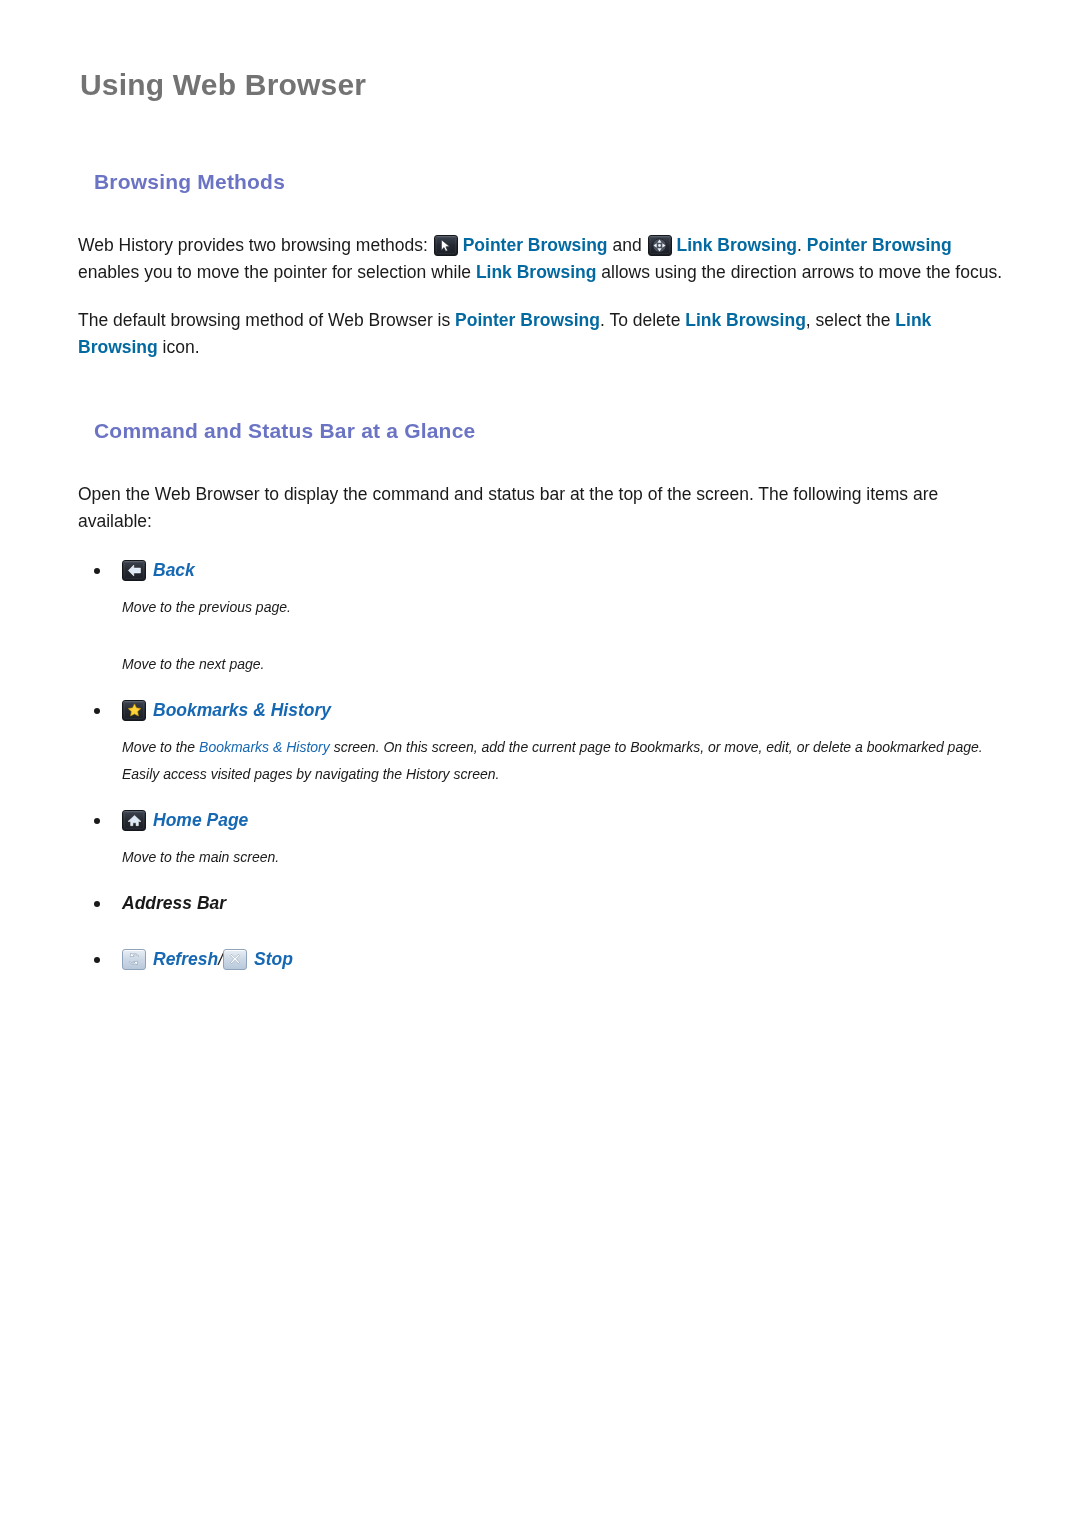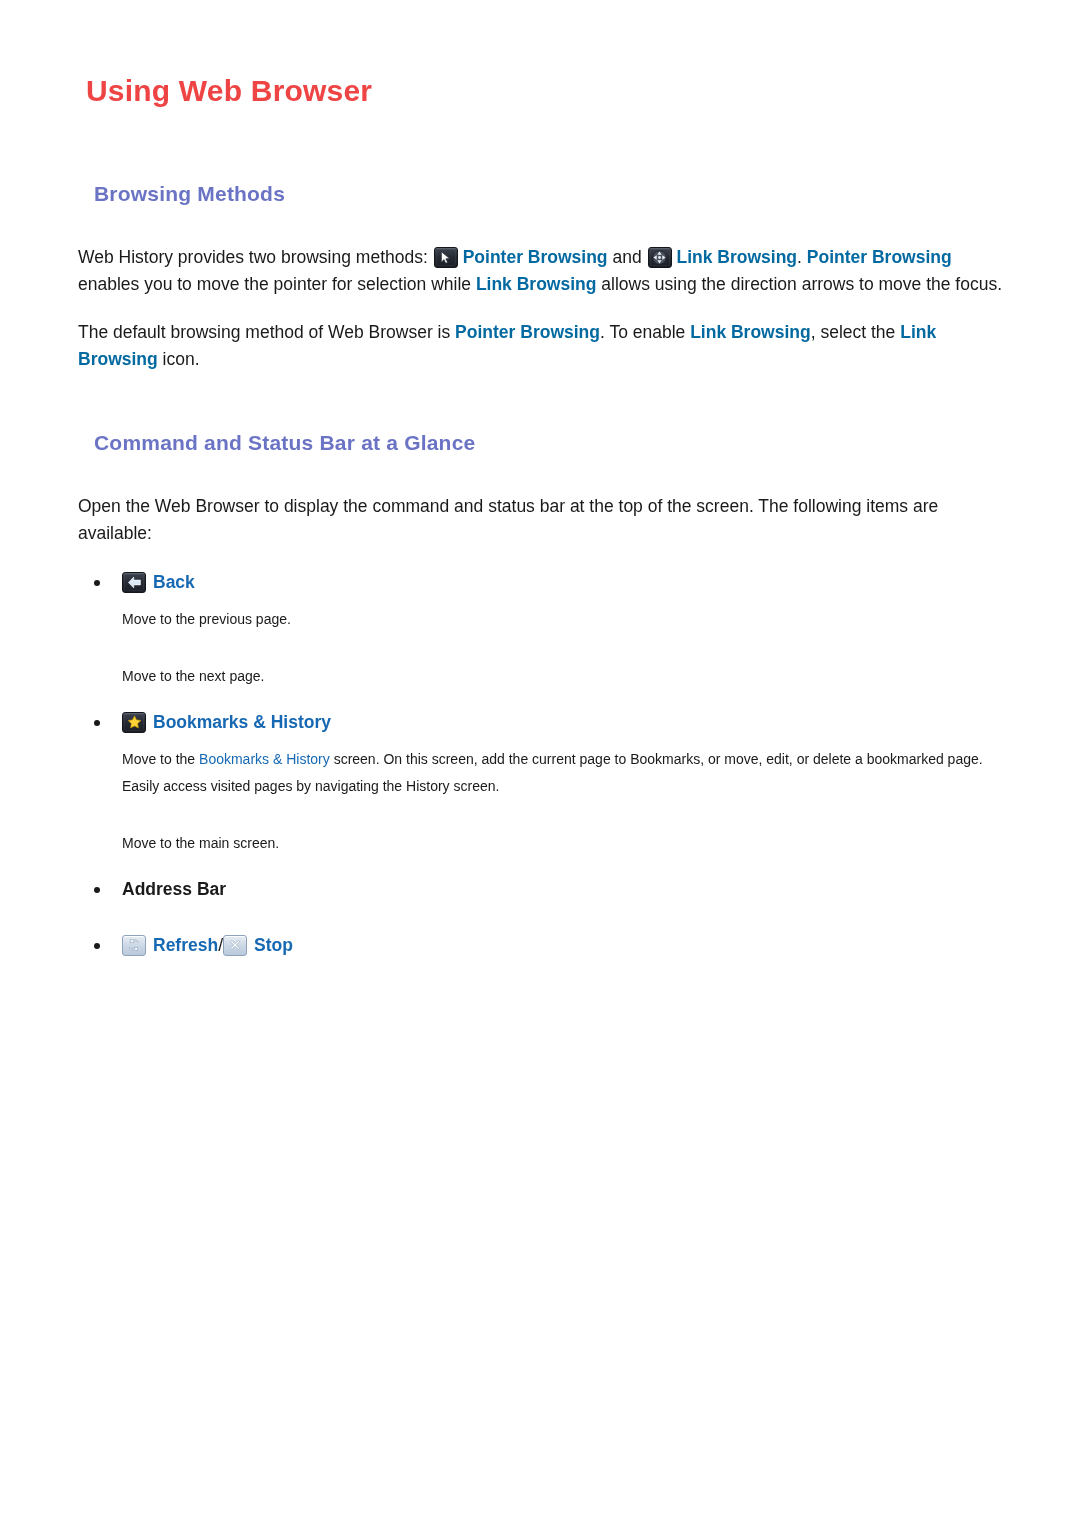--- a/index.html
+++ b/index.html
@@ -25,22 +25,22 @@
     position: absolute;
     left: 78px;
     top: 64px;
     width: 930px;
   }
 
   
   h1.doc-title {
     font-size: 30px;
     font-weight: bold;
-    color: #ef4444;
-    margin: 8px;
+    color: #737373;
+    margin: 2px;
     padding: 0;
     letter-spacing: 0.2px;
     line-height: 38px;
   }
   h2.section-title {
     font-size: 21px;
     font-weight: bold;
     color: #6b74c4;
     margin: 16px;
     padding: 0;
@@ -74,20 +74,21 @@
 
   
   ul.cmd-list {
     list-style: none;
     margin: 0;
     padding: 0;
   }
   ul.cmd-list > li {
     margin: 0 0 0 0;
     padding: 0;
+    font-style: italic;
   }
   .li-head {
     position: relative;
     padding-left: 44px;
     min-height: 26px;
     display: flex;
     align-items: center;
     font-size: 17.5px;
     line-height: 26px;
   }
@@ -191,21 +192,21 @@
             <path d="M1.6 8 L5.0 5.7 L5.0 10.3 Z" fill="#e9eef5"></path>
             <path d="M14.4 8 L11.0 10.3 L11.0 5.7 Z" fill="#e9eef5"></path>
             <circle cx="8" cy="8" r="1.5" fill="#e9eef5"></circle>
           </svg>
         </span></span><span class="blue">Link Browsing</span><span>. </span><span class="blue">Pointer Browsing</span><span> enables you to move the pointer for selection while </span><span class="blue">Link Browsing</span><span> allows using the direction arrows to move the focus.</span>
     </p>
 
     <div class="sp-p-to-p"></div>
 
     <p class="body">
-      <span>The default browsing method of Web Browser is </span><span class="blue">Pointer Browsing</span><span>. To enable </span><span class="blue">Link Browsing</span><span>, select the </span><span class="blue">Link Browsing</span><span> icon.</span>
+      <span>The default browsing method of Web Browser is </span><span class="blue">Pointer Browsing</span><span>. To delete </span><span class="blue">Link Browsing</span><span>, select the </span><span class="blue">Link Browsing</span><span> icon.</span>
     </p>
 
     <div class="sp-p-to-h2"></div>
 
     <h2 class="section-title">Command and Status Bar at a Glance</h2>
 
     <div class="sp-h2-to-p"></div>
 
     <p class="body">Open the Web Browser to display the command and status bar at the top of the screen. The following items are available:</p>
 
@@ -256,20 +257,31 @@
         </div>
         <div class="sp-head-to-desc"></div>
         <div class="li-desc">
           <span>Move to the </span><span class="blue-plain">Bookmarks &amp; History</span><span> screen. On this screen, add the current page to Bookmarks, or move, edit, or delete a bookmarked page. Easily access visited pages by navigating the History screen.</span>
         </div>
       </li>
 
       <div class="sp-item-gap"></div>
 
       <li>
+        <div class="li-head">
+          <span class="bullet"></span>
+          <span class="ico dark">
+              <span class="glyph">
+            <svg width="15" height="13" viewBox="0 0 16 14" aria-hidden="true">
+              <path d="M8 1.5 L15 8.0 L12.2 8.0 L12.2 12.6 L9.7 12.6 L9.7 9.4 L6.3 9.4 L6.3 12.6 L3.8 12.6 L3.8 8.0 L1 8.0 Z" fill="#dce8f6" stroke="#ffffff" stroke-width="0.5" stroke-linejoin="round"></path>
+            </svg>
+          </span>
+            </span>
+          <span class="li-label">Home Page</span>
+        </div>
         <div class="sp-head-to-desc"></div>
         <div class="li-desc">
           <span>Move to the main screen.</span>
         </div>
       </li>
 
       <div class="sp-item-gap"></div>
 
       <li>
         <div class="li-head">

